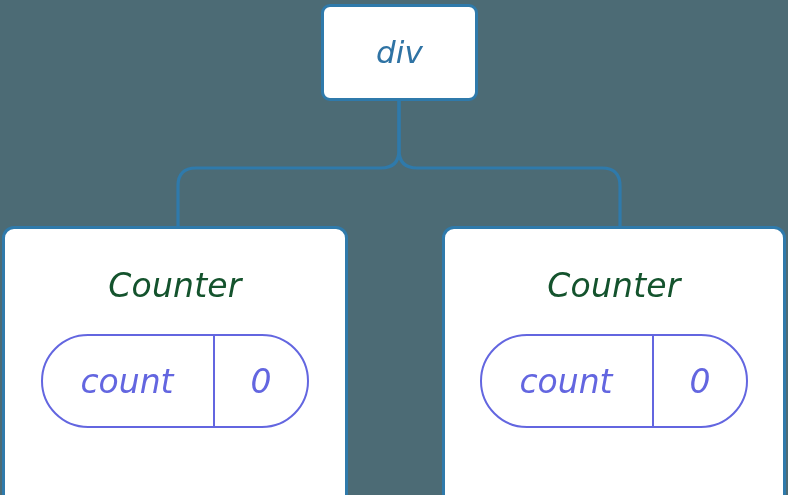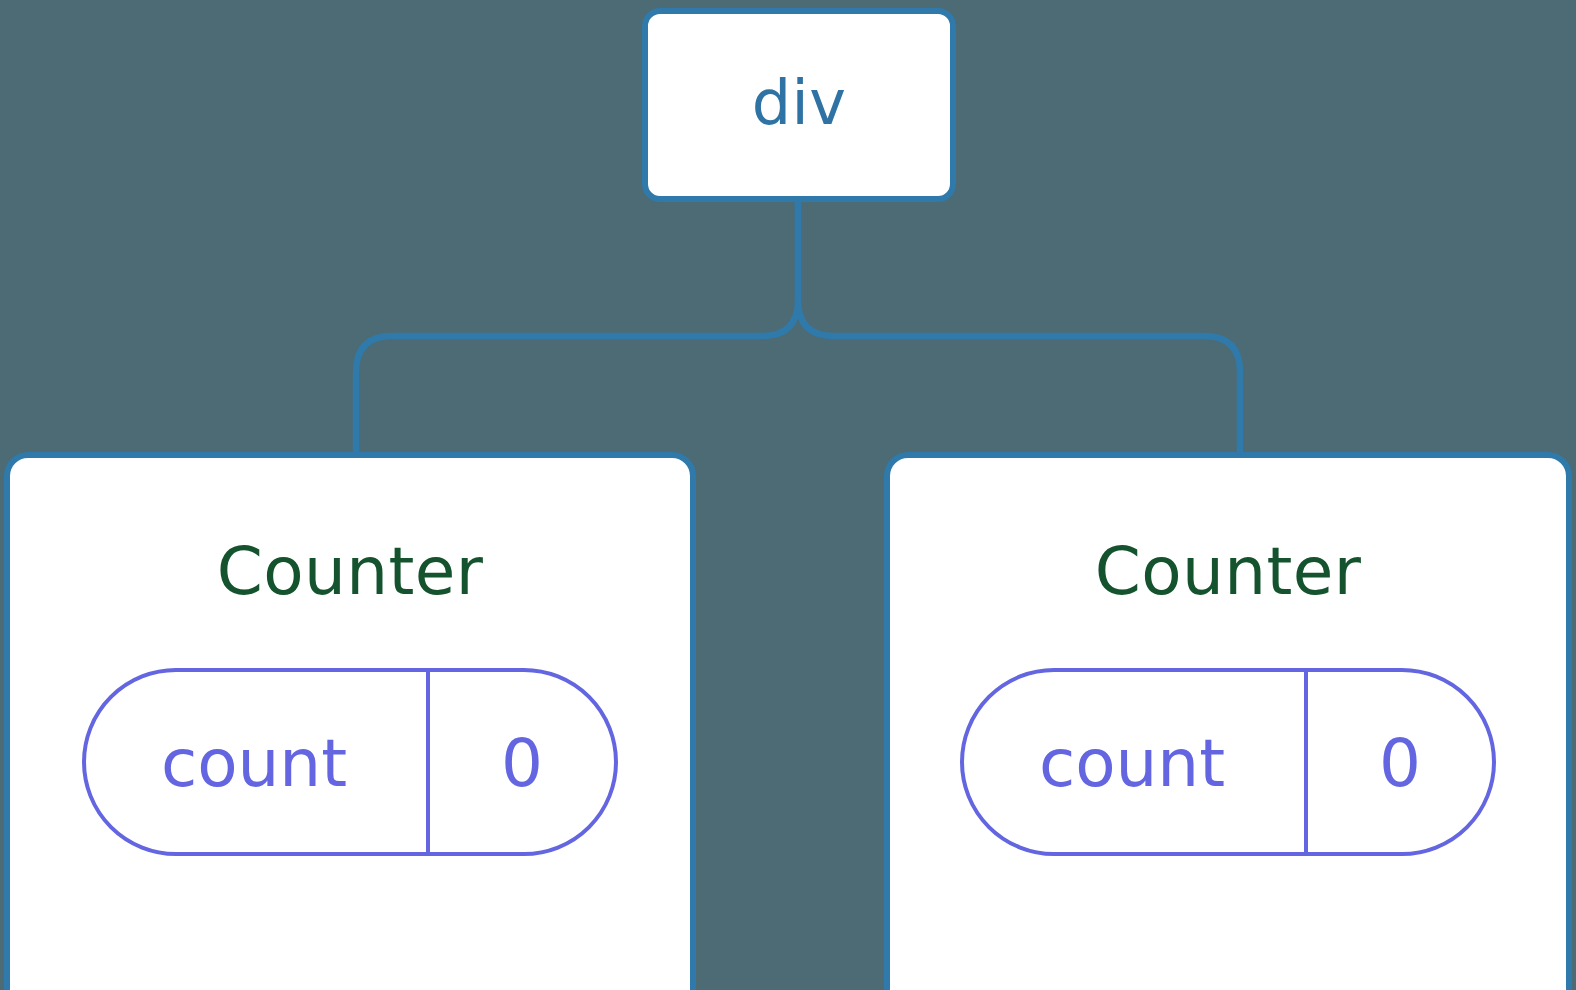--- a/index.html
+++ b/index.html
@@ -34,20 +34,21 @@
   .node {
     position: absolute;
     z-index: 2;
     box-sizing: border-box;
     background: #ffffff;
     border: 3px solid #2f7aab;
     border-radius: 10px;
     display: flex;
     flex-direction: column;
     align-items: center;
+    font-style: italic;
   }
 
   
   .node.root {
     left: 321px;
     top: 4px;
     width: 157px;
     height: 97px;
     justify-content: center;
     border-radius: 9px;

